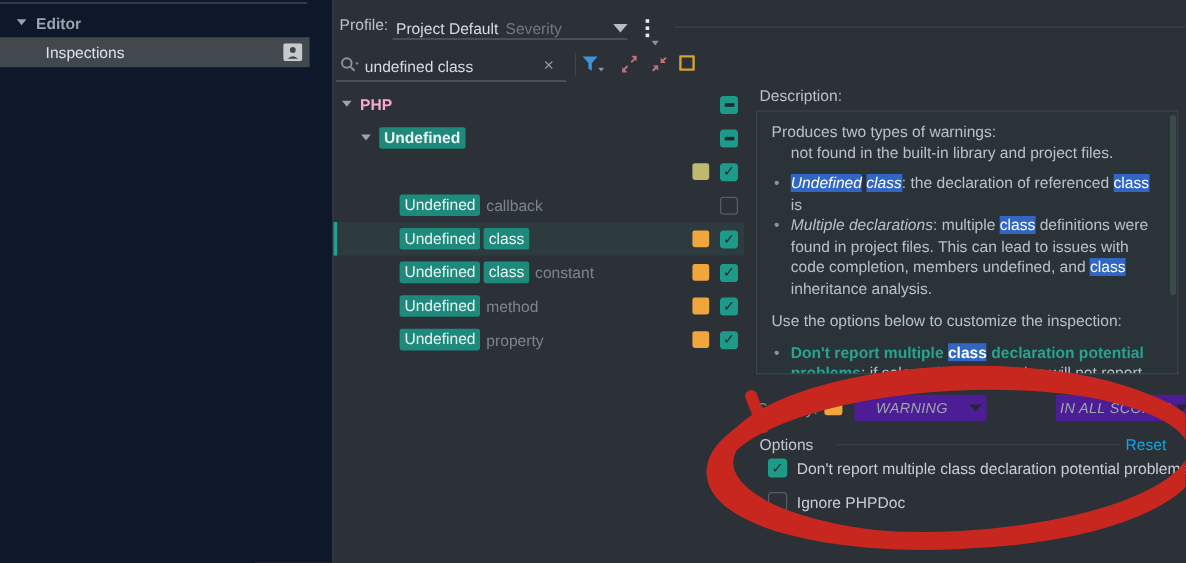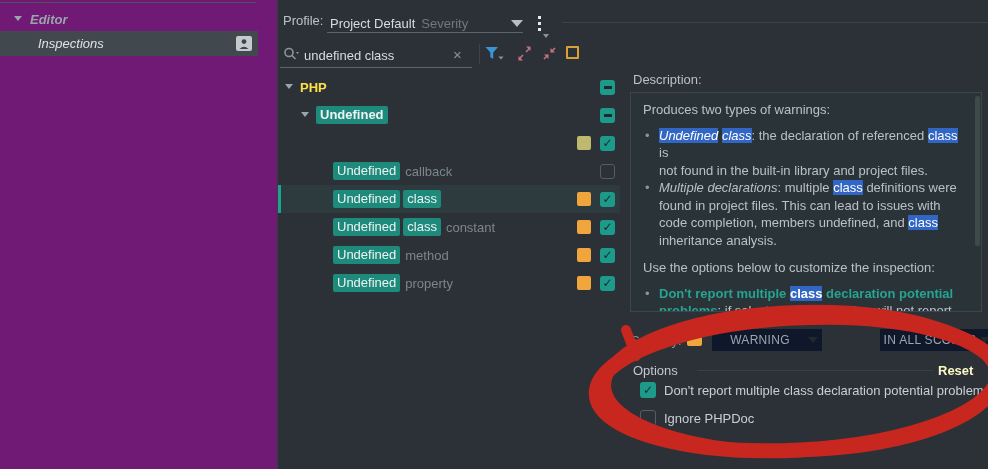--- a/index.html
+++ b/index.html
@@ -7,21 +7,21 @@
   body {
     position:relative; overflow:hidden;
     background:#2b3137;
     font-family:"Liberation Sans","DejaVu Sans",sans-serif;
     font-size:13px; color:#c5ccd2;
   }
   .abs { position:absolute; }
   .flex { flex:1; }
 
   
-  #sidebar { left:0; top:0; width:277px; height:469px; background:#701a75;font-style:italic; }
+  #sidebar { left:0; top:0; width:277px; height:469px; background:#0f172a; }
   #sidebar-topline { left:0; top:2px; width:256px; height:1px; background:#4a545e; }
   #editor-row { left:0; top:8px; width:258px; height:22px; display:flex; align-items:center; padding-left:14px; color:#9aa4ad; font-weight:bold; }
   #inspections-row { left:0; top:31px; width:258px; height:25px; background:#41494f; display:flex; align-items:center; padding:0 6px 0 38px; color:#dde2e6; }
   #panel-divider { left:277px; top:0; width:1px; height:469px; background:#363d44; }
 
   .chev-down { width:8px; height:8px; display:inline-block; position:relative; margin-right:8px; }
   .chev-down::after { content:""; position:absolute; left:0; top:1px; border-left:4px solid transparent; border-right:4px solid transparent; border-top:5px solid #9aa4ad; }
 
   
   #profile-label { left:283px; top:13px; color:#bac2c9; }
@@ -44,21 +44,21 @@
   #collapse-icon { left:542px; top:46px; }
   #square-icon { left:566px; top:46px; width:13px; height:13px; border:2px solid #d8a035; border-radius:1px; }
   #search-icon { left:283px; top:47px; }
 
   
   #tree { left:278px; top:73px; width:342px; }
   .trow { height:28px; display:flex; align-items:center; padding-right:5px; }
   .trow.sel { background:#2d3a3e; border-left:3px solid #1fa28f; }
   .tchev { width:8px; height:8px; position:relative; margin-right:7px; flex:none; }
   .tchev::after { content:""; position:absolute; left:0; top:1px; border-left:4px solid transparent; border-right:4px solid transparent; border-top:5px solid #9aa4ad; }
-  .seg-php { color:#fde047; font-weight:bold; }
+  .seg-php { color:#f9a8d4; font-weight:bold; }
   .seg-chip, .seg-chip-bold { background:#1d8a7c; color:#edf3f2; padding:1px 4px 2px; border-radius:2px; margin-right:3px; }
   .seg-chip-bold { font-weight:bold; }
   .seg-plain { color:#7c858d; margin-left:2px; }
   .swatch { width:14px; height:14px; border-radius:2px; margin-right:9px; flex:none; }
   .cb { width:15px; height:15px; border-radius:3px; flex:none; display:inline-flex; align-items:center; justify-content:center; }
   .cb.checked { background:#1d9b8a; }
   .cb.checked::after { content:"✓"; color:#1f262b; font-size:12px; font-weight:bold; line-height:1; }
   .cb.indeterminate { background:#1d9b8a; position:relative; }
   .cb.indeterminate::after { content:""; width:8px; height:3px; background:#22282d; }
   .cb.unchecked { border:1px solid #565d64; }
@@ -72,29 +72,29 @@
   .dline.bullet::before { content:"•"; position:absolute; left:2px; color:#8a949c; }
   .r-i { font-style:italic; }
   .r-h { background:#3166c4; color:#fff; }
   .r-ih { font-style:italic; background:#3166c4; color:#fff; }
   .r-b { color:#27a391; font-weight:bold; }
   .r-bh { background:#3166c4; color:#fff; font-weight:bold; }
 
   
   #severity-label { left:631px; top:333px; color:#8a949b; }
   #severity-swatch { left:687px; top:331px; width:15px; height:15px; border-radius:2px; }
-  .dd { position:absolute; top:329px; height:22px; background:#0f172a; display:flex; align-items:center; justify-content:center; color:#9ca6ad; font-size:12px; letter-spacing:.3px; padding-right:14px; }
+  .dd { position:absolute; top:329px; height:22px; background:#4c1d95; display:flex; align-items:center; justify-content:center; color:#9ca6ad; font-size:12px; letter-spacing:.3px; padding-right:14px;font-style:italic; }
   .dd .dchev { position:absolute; right:4px; top:8px; border-left:5px solid transparent; border-right:5px solid transparent; border-top:6px solid #22282d; }
   #severity-dd { left:712px; width:110px; }
   #scope-dd { left:880px; width:114px; }
 
   
   #options-title { left:633px; top:363px; color:#c2c8cd; }
   #options-rule { left:697px; top:370px; width:236px; height:1px; background:#3a4145; }
-  #options-reset { left:938px; top:363px; color:#fef9c3; cursor:default;font-weight:bold; }
+  #options-reset { left:938px; top:363px; color:#0ea5e9; cursor:default; }
   #options-list { left:640px; top:382px; width:348px; }
   .opt-row { display:flex; align-items:center; margin-bottom:12px; height:16px; }
   .opt-row .cb { width:16px; height:16px; margin-right:8px; }
   .opt-label { color:#c9ced3; white-space:nowrap; }
 
   
   #annotation { left:0; top:0; width:988px; height:469px; pointer-events:none; z-index:10; }
 </style>
 </head>
 <body>
@@ -214,22 +214,22 @@
       <span class="seg-plain">property</span>
       <span class="flex"></span>
       <span class="swatch" style="background: rgb(240, 166, 60);"></span>
       <span class="cb checked"></span>
     </div>
   </div>
 
 <div id="desc-label" class="abs">Description:</div>
 <div id="desc-box" class="abs">
     <div class="dline"><span class="r-n">Produces two types of warnings:</span></div>
+    <div class="dline ind"><span class="r-n">not found in the built-in library and project files.</span></div>
     <div class="dline ind bullet" style="margin-top: 8px;"><span class="r-ih">Undefined</span><span class="r-n"> </span><span class="r-ih">class</span><span class="r-n">: the declaration of referenced </span><span class="r-h">class</span><span class="r-n"> is</span></div>
-    <div class="dline ind"><span class="r-n">not found in the built-in library and project files.</span></div>
     <div class="dline ind bullet"><span class="r-i">Multiple declarations</span><span class="r-n">: multiple </span><span class="r-h">class</span><span class="r-n"> definitions were</span></div>
     <div class="dline ind"><span class="r-n">found in project files. This can lead to issues with</span></div>
     <div class="dline ind"><span class="r-n">code completion, members undefined, and </span><span class="r-h">class</span></div>
     <div class="dline ind"><span class="r-n">inheritance analysis.</span></div>
     <div class="dline" style="margin-top: 10px;"><span class="r-n">Use the options below to customize the inspection:</span></div>
     <div class="dline ind bullet" style="margin-top: 8px;"><span class="r-b">Don't report multiple </span><span class="r-bh">class</span><span class="r-b"> declaration potential</span></div>
     <div class="dline ind"><span class="r-b">problems</span><span class="r-n">: if selected, the inspection will not report</span></div>
   </div>
 <div id="desc-scrollbar" class="abs"></div>
 

